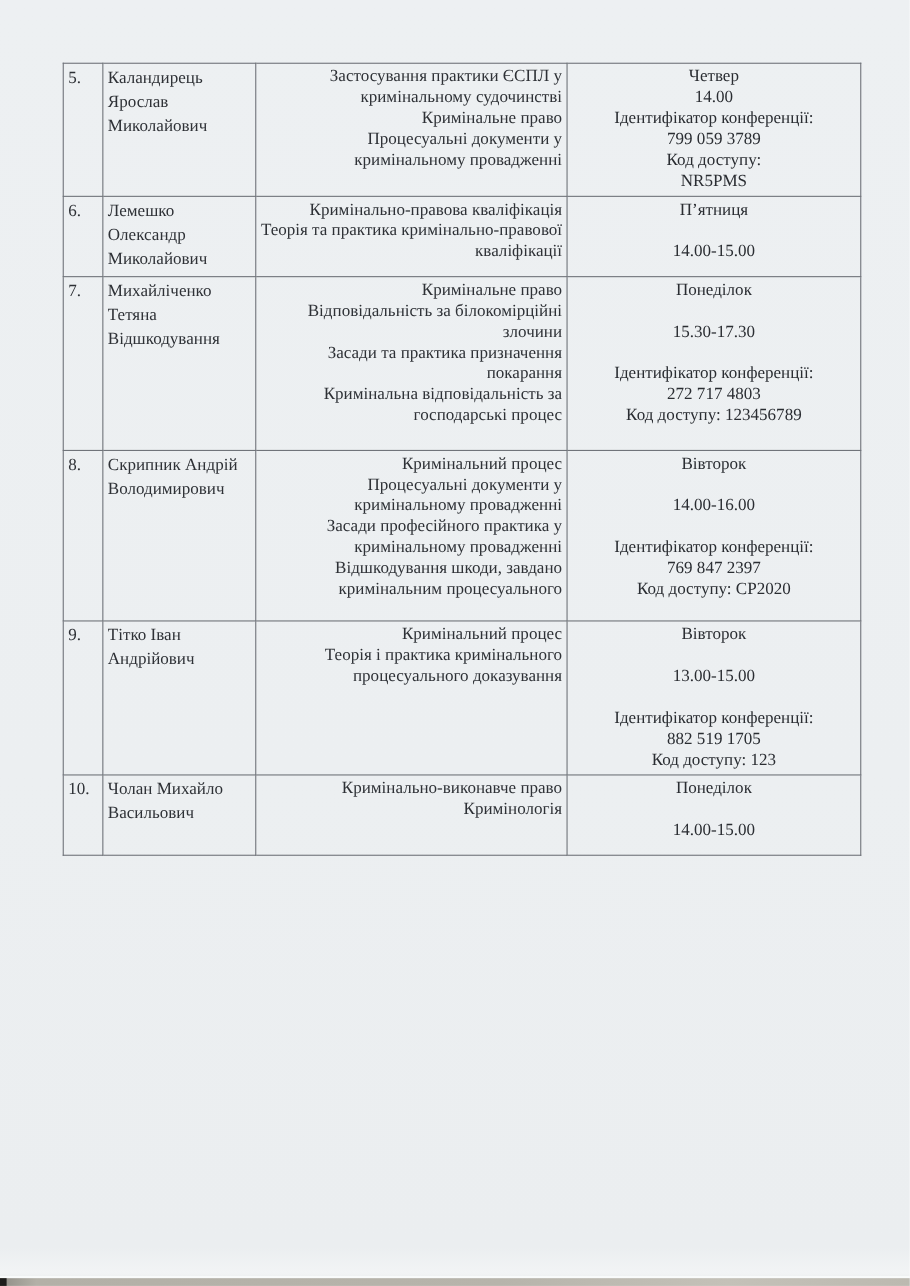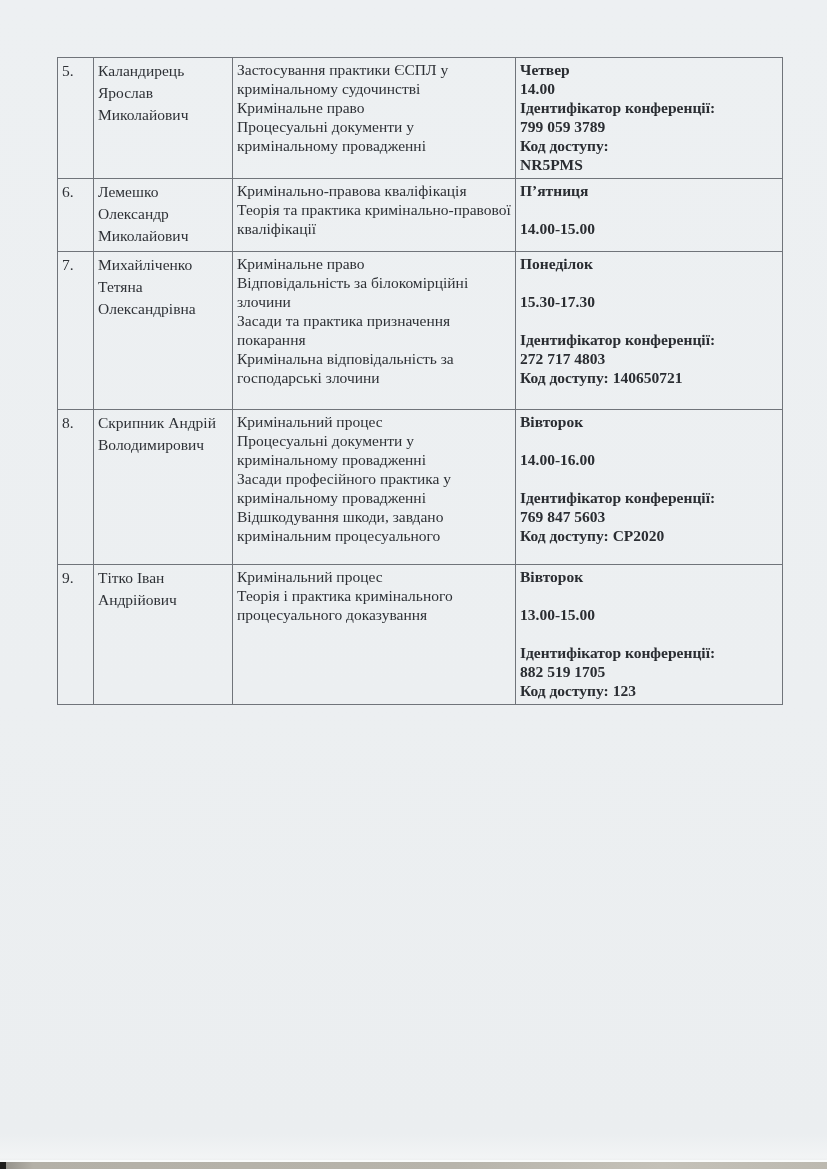--- a/index.html
+++ b/index.html
@@ -34,22 +34,22 @@
     vertical-align:top;
     padding:2px 4px 4px 4px;
     font-size:15.5px;
   }
   col.c-num{width:36px;}
   col.c-name{width:139px;}
   col.c-subj{width:283px;}
   col.c-time{width:267px;}
   td.num{padding-left:7px;line-height:22px;}
   td.name{padding-left:8px;line-height:22px;margin-top:32px;}
-  td.subj{text-align:left;line-height:19px;padding-left:10px;padding-right:10px;}
-  td.time{font-weight:bold;line-height:19px;color:#2a2d32;}
+  td.subj{text-align:right;line-height:19px;padding-left:10px;padding-right:10px;}
+  td.time{text-align:center;font-weight:normal;line-height:19px;color:#2a2d32;}
   .sched-line{min-height:19px;}
   .subject-line{min-height:19px;}
   
   tr.r0 td{height:104px;}
   tr.r1 td{height:52px;}
   tr.r2 td{height:151px;}
   tr.r3 td{height:148px;}
   tr.r4 td{height:120px;}
   tr.r5 td{height:66px;}
 </style>
@@ -91,73 +91,86 @@
             <div class="subject-line">Теорія та практика кримінально-правової кваліфікації</div>
           </td>
           <td class="time">
             <div class="sched-line">П’ятниця</div>
             <div class="sched-line">&nbsp;</div>
             <div class="sched-line">14.00-15.00</div>
           </td>
         </tr>
         <tr class="r2">
           <td class="num">7.</td>
-          <td class="name">Михайліченко Тетяна Олександрівна</td>
+          <td class="name">Михайліченко Тетяна Відшкодування</td>
           <td class="subj">
             <div class="subject-line">Кримінальне право</div>
             <div class="subject-line">Відповідальність за білокомірційні злочини</div>
             <div class="subject-line">Засади та практика призначення покарання</div>
-            <div class="subject-line">Кримінальна відповідальність за господарські злочини</div>
+            <div class="subject-line">Кримінальна відповідальність за господарські процес</div>
           </td>
           <td class="time">
             <div class="sched-line">Понеділок</div>
             <div class="sched-line">&nbsp;</div>
             <div class="sched-line">15.30-17.30</div>
             <div class="sched-line">&nbsp;</div>
             <div class="sched-line">Ідентифікатор конференції:</div>
             <div class="sched-line">272 717 4803</div>
-            <div class="sched-line">Код доступу: 140650721</div>
+            <div class="sched-line">Код доступу: 123456789</div>
           </td>
         </tr>
         <tr class="r3">
           <td class="num">8.</td>
           <td class="name">Скрипник Андрій Володимирович</td>
           <td class="subj">
             <div class="subject-line">Кримінальний процес</div>
             <div class="subject-line">Процесуальні документи у кримінальному провадженні</div>
             <div class="subject-line">Засади професійного практика у кримінальному провадженні</div>
             <div class="subject-line">Відшкодування шкоди, завдано кримінальним процесуального</div>
           </td>
           <td class="time">
             <div class="sched-line">Вівторок</div>
             <div class="sched-line">&nbsp;</div>
             <div class="sched-line">14.00-16.00</div>
             <div class="sched-line">&nbsp;</div>
             <div class="sched-line">Ідентифікатор конференції:</div>
-            <div class="sched-line">769 847 5603</div>
+            <div class="sched-line">769 847 2397</div>
             <div class="sched-line">Код доступу: СР2020</div>
           </td>
         </tr>
         <tr class="r4">
           <td class="num">9.</td>
           <td class="name">Тітко Іван Андрійович</td>
           <td class="subj">
             <div class="subject-line">Кримінальний процес</div>
             <div class="subject-line">Теорія і практика кримінального процесуального доказування</div>
           </td>
           <td class="time">
             <div class="sched-line">Вівторок</div>
             <div class="sched-line">&nbsp;</div>
             <div class="sched-line">13.00-15.00</div>
             <div class="sched-line">&nbsp;</div>
             <div class="sched-line">Ідентифікатор конференції:</div>
             <div class="sched-line">882 519 1705</div>
             <div class="sched-line">Код доступу: 123</div>
           </td>
         </tr>
+        <tr class="r5">
+          <td class="num">10.</td>
+          <td class="name">Чолан Михайло Васильович</td>
+          <td class="subj">
+            <div class="subject-line">Кримінально-виконавче право</div>
+            <div class="subject-line">Кримінологія</div>
+          </td>
+          <td class="time">
+            <div class="sched-line">Понеділок</div>
+            <div class="sched-line">&nbsp;</div>
+            <div class="sched-line">14.00-15.00</div>
+          </td>
+        </tr>
       </tbody>
   </table>
 
   <div class="scan-bottom-line"></div>
   <div class="scan-bottom-strip"></div>
   <div class="scan-bottom-notch"></div>
 
 </div>
 
 </body></html>

